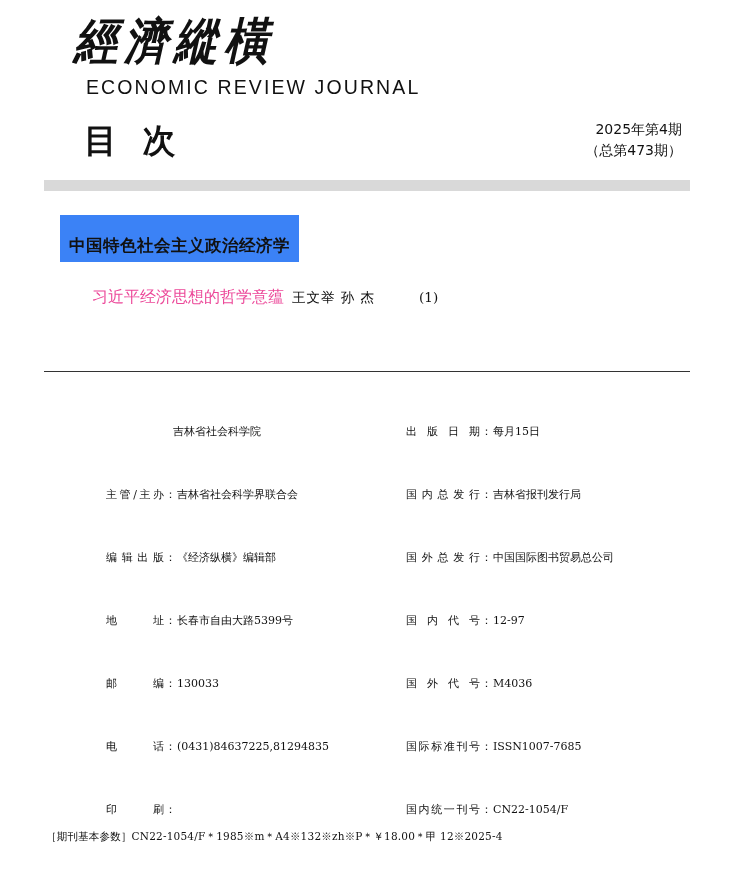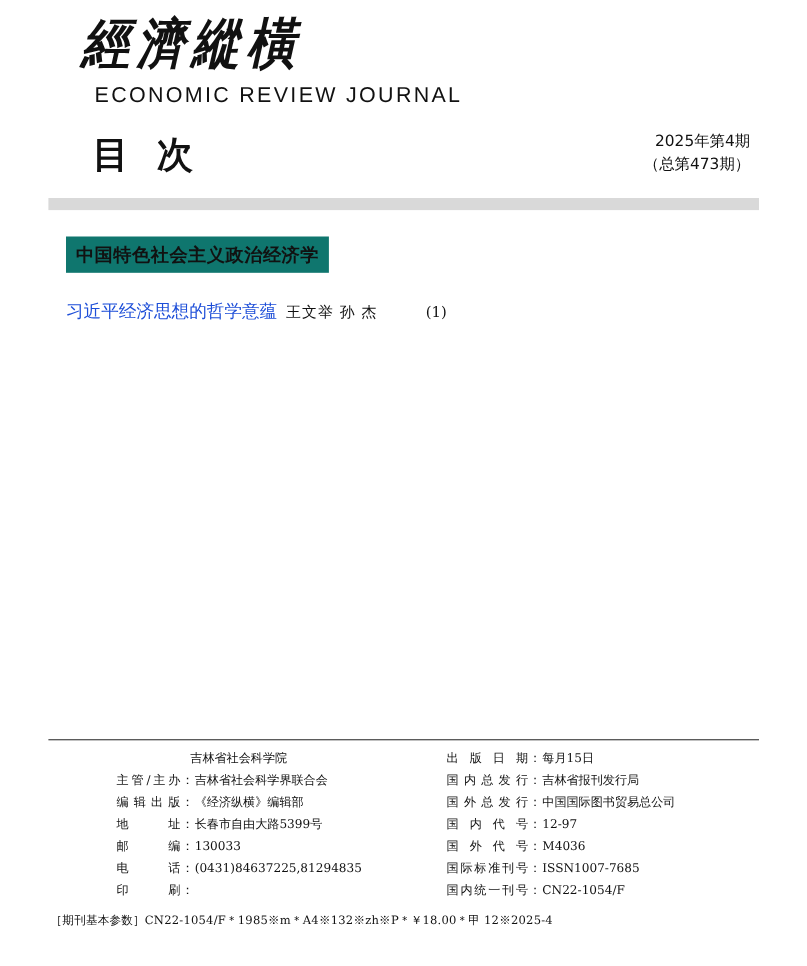--- a/index.html
+++ b/index.html
@@ -84,43 +84,44 @@
   }
 
   
   .toc-body {
     padding: 0 6px;
   }
   .section-head {
     display: inline-block;
     margin-top: 24px;
     margin-bottom: 4px;
-    padding: 6px 9px 5px 9px;
-    background: #0f766e;
+    padding: 20px 9px 5px 9px;
+    background: #3b82f6;
     font-family: "DejaVu Sans", sans-serif;
     font-size: 16.5px;
     font-weight: 700;
     letter-spacing: 0.5px;
     color: #111;
     margin-left: 10px;
   }
 
   .entry {
     margin-top: 20px;
     margin-left: 10px;
     display: flex;
     align-items: baseline;
     font-size: 16.5px;
     line-height: 1.5;
   }
   .entry .etitle {
     font-family: Liberation Mono, monospace;
     font-size: 16px;
-    color: #1d4ed8;
-    white-space: nowrap;
+    color: #ec4899;
+    white-space: nowrap;
+    margin-left: 32px;
   }
   .entry .dots {
     flex: 1;
     overflow: hidden;
     white-space: nowrap;
     font-family: "DejaVu Serif", serif;
     font-size: 13px;
     color: #333;
     letter-spacing: 1.2px;
     margin: 0 2px;
@@ -161,20 +162,21 @@
     color: #111;
   }
   .imprint-col {
     flex: 1;
   }
   .imprint-col.left { padding-left: 62px; }
   .imprint-col.right { padding-left: 16px; }
   .imp-row {
     display: flex;
     white-space: nowrap;
+    margin-top: 43px;
   }
   .imp-key {
     display: inline-block;
     text-align: justify;
     text-align-last: justify;
     min-width: 58px;
   }
   .imp-key.wide { min-width: 74px; }
   .imp-sep { padding: 0 1px; }
   .imp-val { }

